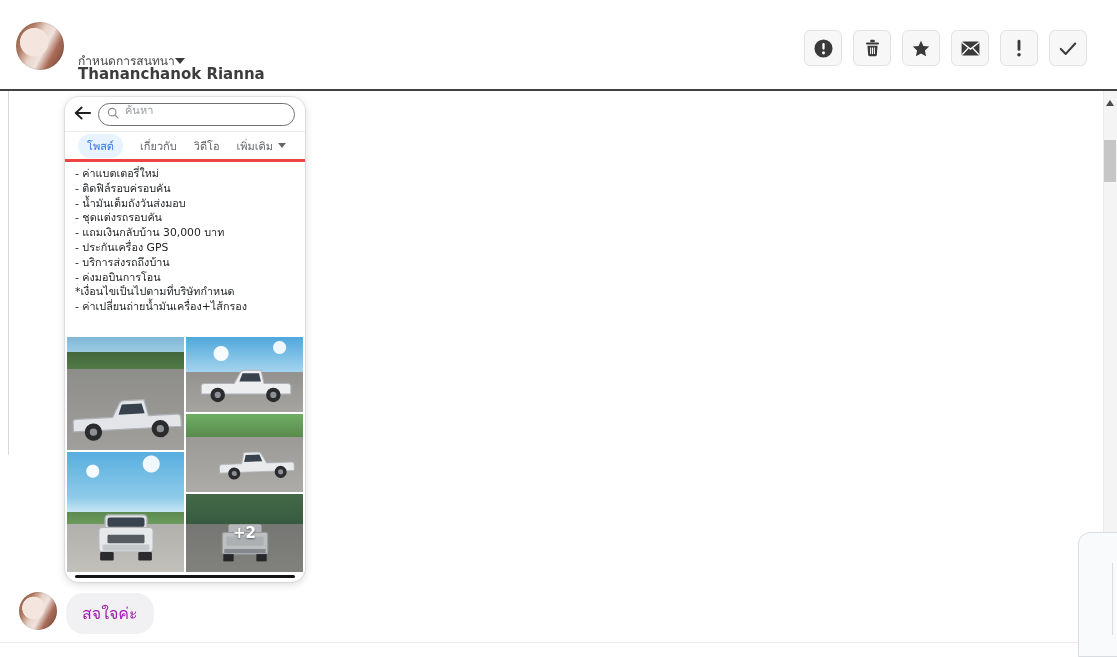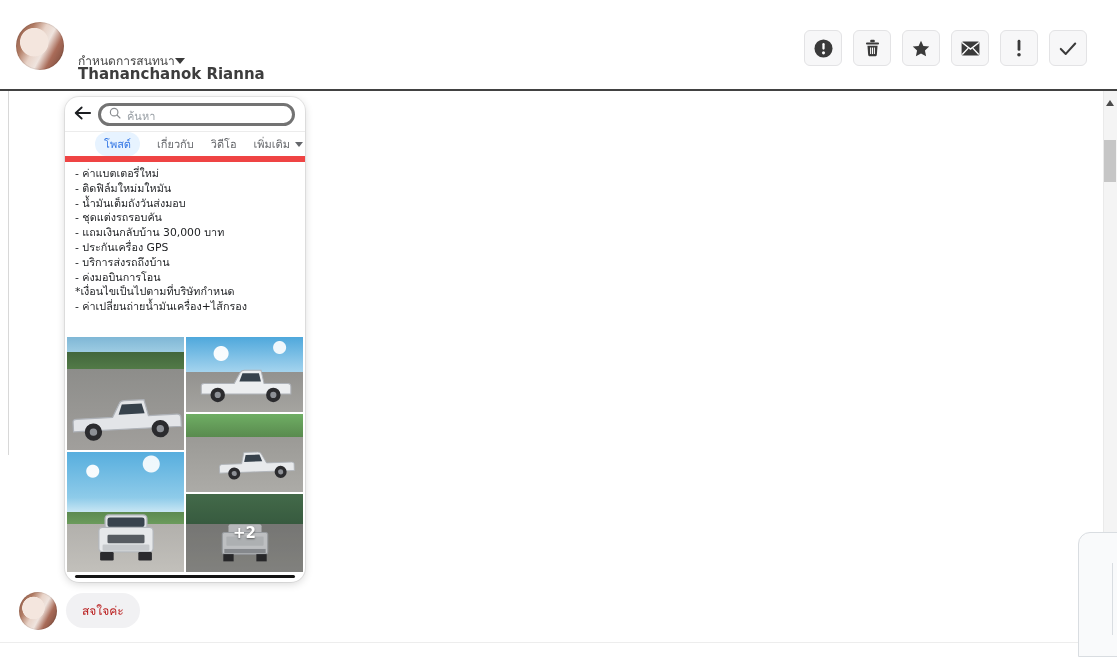--- a/index.html
+++ b/index.html
@@ -25,26 +25,26 @@
   .caret-down { width:0; height:0; border-left:5px solid transparent; border-right:5px solid transparent; border-top:6px solid #3a3a3a; }
   .hdr-actions { position:absolute; right:30px; top:30px; display:flex; gap:11px; }
   .act-btn { width:38px; height:36px; background:#f7f7f8; border:1px solid #e3e3e5; border-radius:6px;
     display:flex; align-items:center; justify-content:center; cursor:pointer; }
 
   
   .card { position:absolute; left:65px; top:97px; width:240px; height:485px; background:#fff; border-radius:14px;
     box-shadow:0 0 0 1px rgba(0,0,0,.07), 0 2px 8px rgba(0,0,0,.16); z-index:3; overflow:hidden; }
   .card-top { position:relative; height:35px; border-bottom:1px solid #ececec; }
   .back-btn { position:absolute; left:9px; top:8px; width:20px; height:18px; display:flex; align-items:center; cursor:pointer; }
-  .search-pill { position:absolute; left:33px; top:6px; width:197px; height:23px; border:3px solid #737373; border-radius:12px;
-    display:flex; align-items:flex-end; padding:0 8px; gap:6px; background:#fff; }
+  .search-pill { position:absolute; left:33px; top:6px; width:197px; height:23px; border:1px solid #737373; border-radius:12px;
+    display:flex; align-items:flex-start; padding:0 8px; gap:6px; background:#fff; }
   .search-pill input { border:none; outline:none; width:150px; font-size:11px; background:transparent; color:#333;
     font-family:"DejaVu Sans","Liberation Sans",sans-serif; }
   .search-pill input::placeholder { color:#9aa0a6; }
-  .tabs { height:30px; display:flex; align-items:center; padding-left:30px; gap:17px; border-bottom:6px solid #ef4444; }
+  .tabs { height:30px; display:flex; align-items:center; padding-left:13px; gap:17px; border-bottom:3px solid #ef4444; }
   .tab { font-size:11px; color:#65676b; cursor:pointer; display:flex; align-items:center; gap:5px; white-space:nowrap; }
   .tab.active { background:#e7f3ff; color:#3578e5; padding:3px 9px; border-radius:999px; }
   .tab .caret-down { border-left-width:4px; border-right-width:4px; border-top:5px solid #65676b; }
   .post-text { padding:5px 4px 0 10px; }
   .post-line { font-size:10.8px; line-height:14.8px; color:#1c1e21; white-space:nowrap; }
 
   .photos { position:absolute; left:2px; top:240px; width:236px; height:235px; }
   .tile { position:absolute; overflow:hidden; cursor:pointer; }
   .tile svg.truck { position:absolute; }
   .tile-a { left:0; top:0; width:117px; height:113px;
@@ -68,21 +68,21 @@
   .more-count { color:#fff; font-size:15px; font-weight:bold; text-shadow:0 1px 2px rgba(0,0,0,.5); }
   .card-bottom-bar { position:absolute; left:10px; bottom:4px; width:220px; height:3px; background:#141414; border-radius:3px; }
 
   
   .msg-row { position:absolute; left:19px; top:592px; display:flex; align-items:flex-start; gap:9px; }
   .msg-avatar { width:38px; height:38px; border-radius:50%; flex:0 0 auto;
     background:
       radial-gradient(circle at 38% 42%, #f4e6de 0 34%, rgba(244,230,222,0) 36%),
       linear-gradient(118deg,#8e5a49 0%,#b07a62 26%,#e8d3c8 44%,#efe4de 58%,#a96b58 74%,#6e4234 100%);
     box-shadow:inset 0 0 0 1px rgba(0,0,0,.08); }
-  .bubble { background:#f1f1f3; border-radius:18px; padding:8px 16px; font-size:12px; color:#b91c1c; margin-top:1px; }
+  .bubble { background:#f1f1f3; border-radius:18px; padding:8px 16px; font-size:16px; color:#a21caf; margin-top:1px; }
 
   
   .scroll-track { position:absolute; left:1103px; top:91px; width:14px; height:566px; background:#f4f4f4; border-left:1px solid #eaeaea; z-index:2; }
   .scroll-up { position:absolute; left:1106px; top:100px; width:0; height:0; border-left:4px solid transparent; border-right:4px solid transparent; border-bottom:6px solid #4a4a4a; z-index:3; cursor:pointer; }
   .scroll-thumb { position:absolute; left:1104px; top:140px; width:12px; height:42px; background:#c6c6c6; z-index:3; cursor:grab; }
 
   
   .floating-panel { position:absolute; left:1078px; top:532px; width:60px; height:125px; background:#f9fafb;
     border:1px solid #d9dde1; border-top-left-radius:12px; z-index:6; }
   .panel-inner-line { position:absolute; left:33px; top:30px; width:1px; height:72px; background:#d9dde1; }
@@ -192,21 +192,21 @@
           <span>วิดีโอ</span>
         </div>
       <div class="tab">
         <span>เพิ่มเติม</span>
         <span class="caret-down"></span>
       </div>
     </div>
 
     <div class="post-text">
       <div class="post-line">- ค่าแบตเตอรี่ใหม่</div>
-      <div class="post-line">- ติดฟิล์มใหม่มใหมัน</div>
+      <div class="post-line">- ติดฟิล์รอบค่รอบคัน</div>
       <div class="post-line">- น้ำมันเต็มถังวันส่งมอบ</div>
       <div class="post-line">- ชุดแต่งรถรอบคัน</div>
       <div class="post-line">- แถมเงินกลับบ้าน 30,000 บาท</div>
       <div class="post-line">- ประกันเครื่อง GPS</div>
       <div class="post-line">- บริการส่งรถถึงบ้าน</div>
       <div class="post-line">- ค่งมอบินการโอน</div>
       <div class="post-line">*เงื่อนไขเป็นไปตามที่บริษัทกำหนด</div>
       <div class="post-line">- ค่าเปลี่ยนถ่ายน้ำมันเครื่อง+ไส้กรอง</div>
     </div>
 

